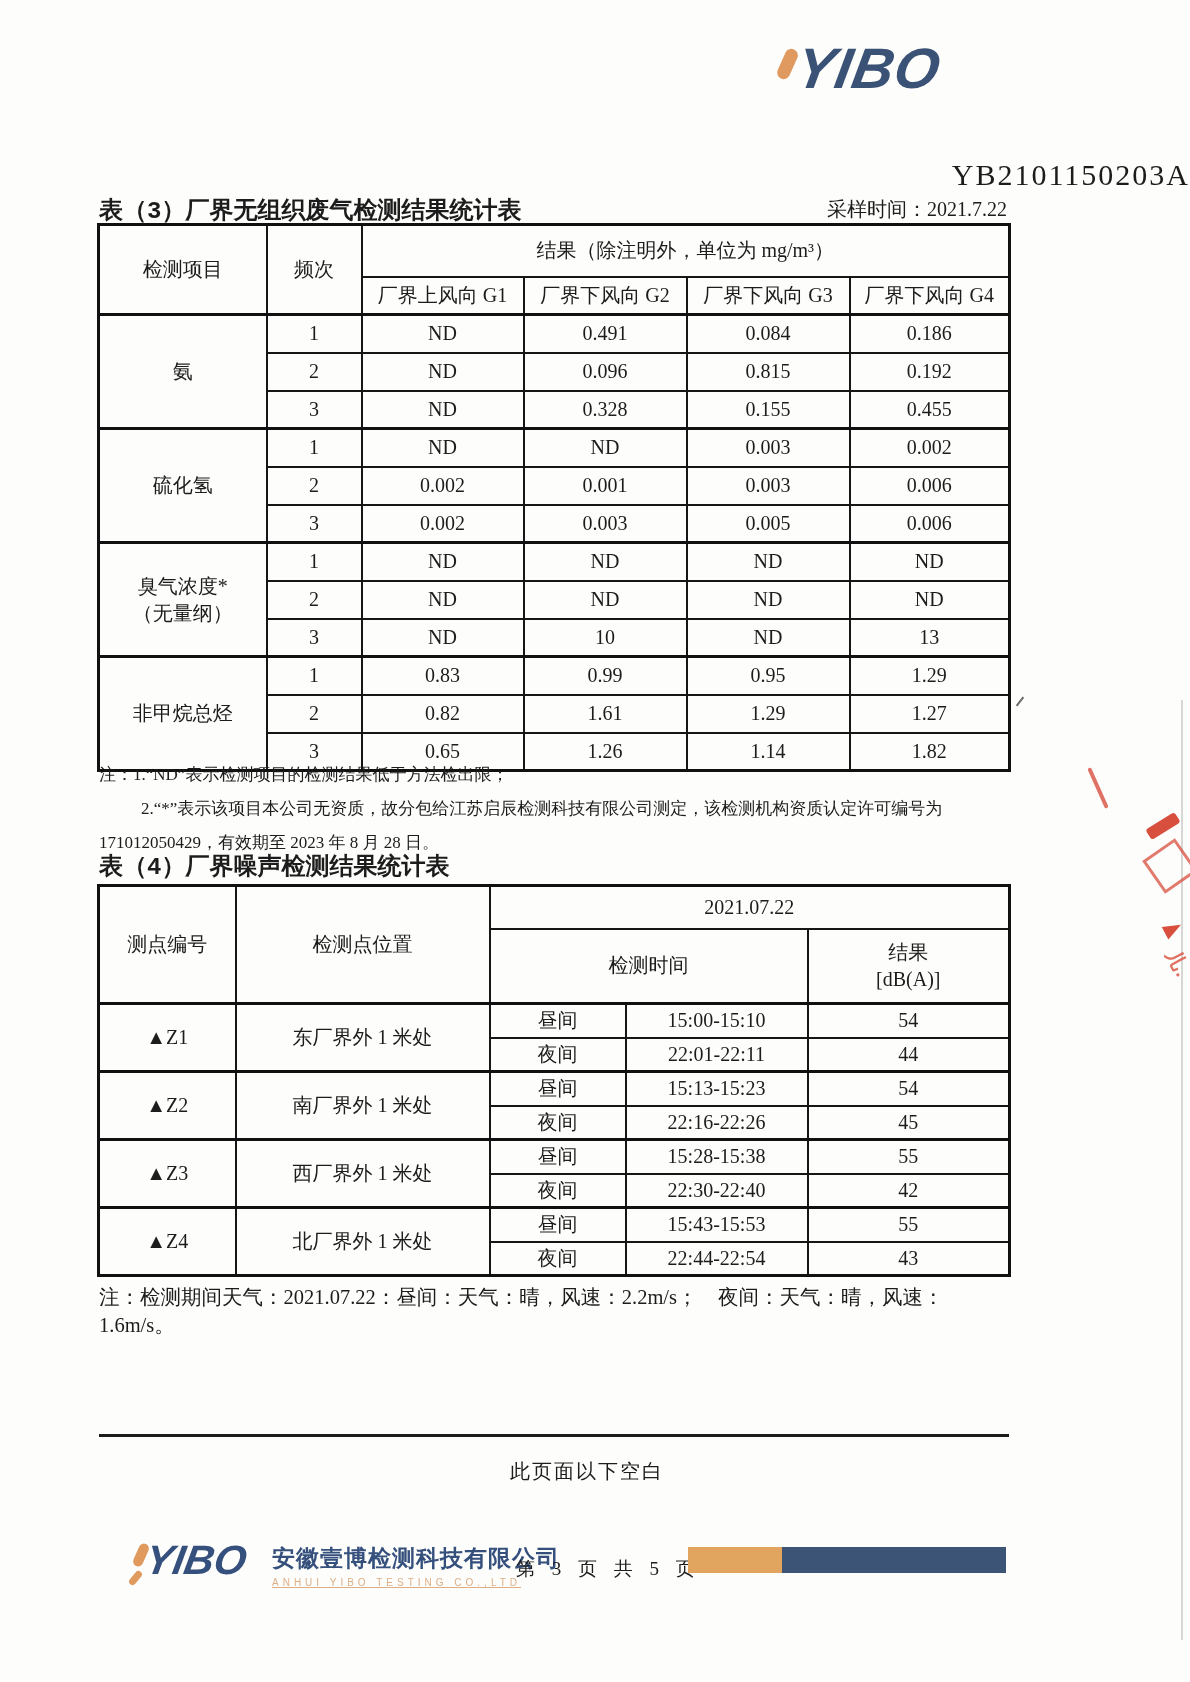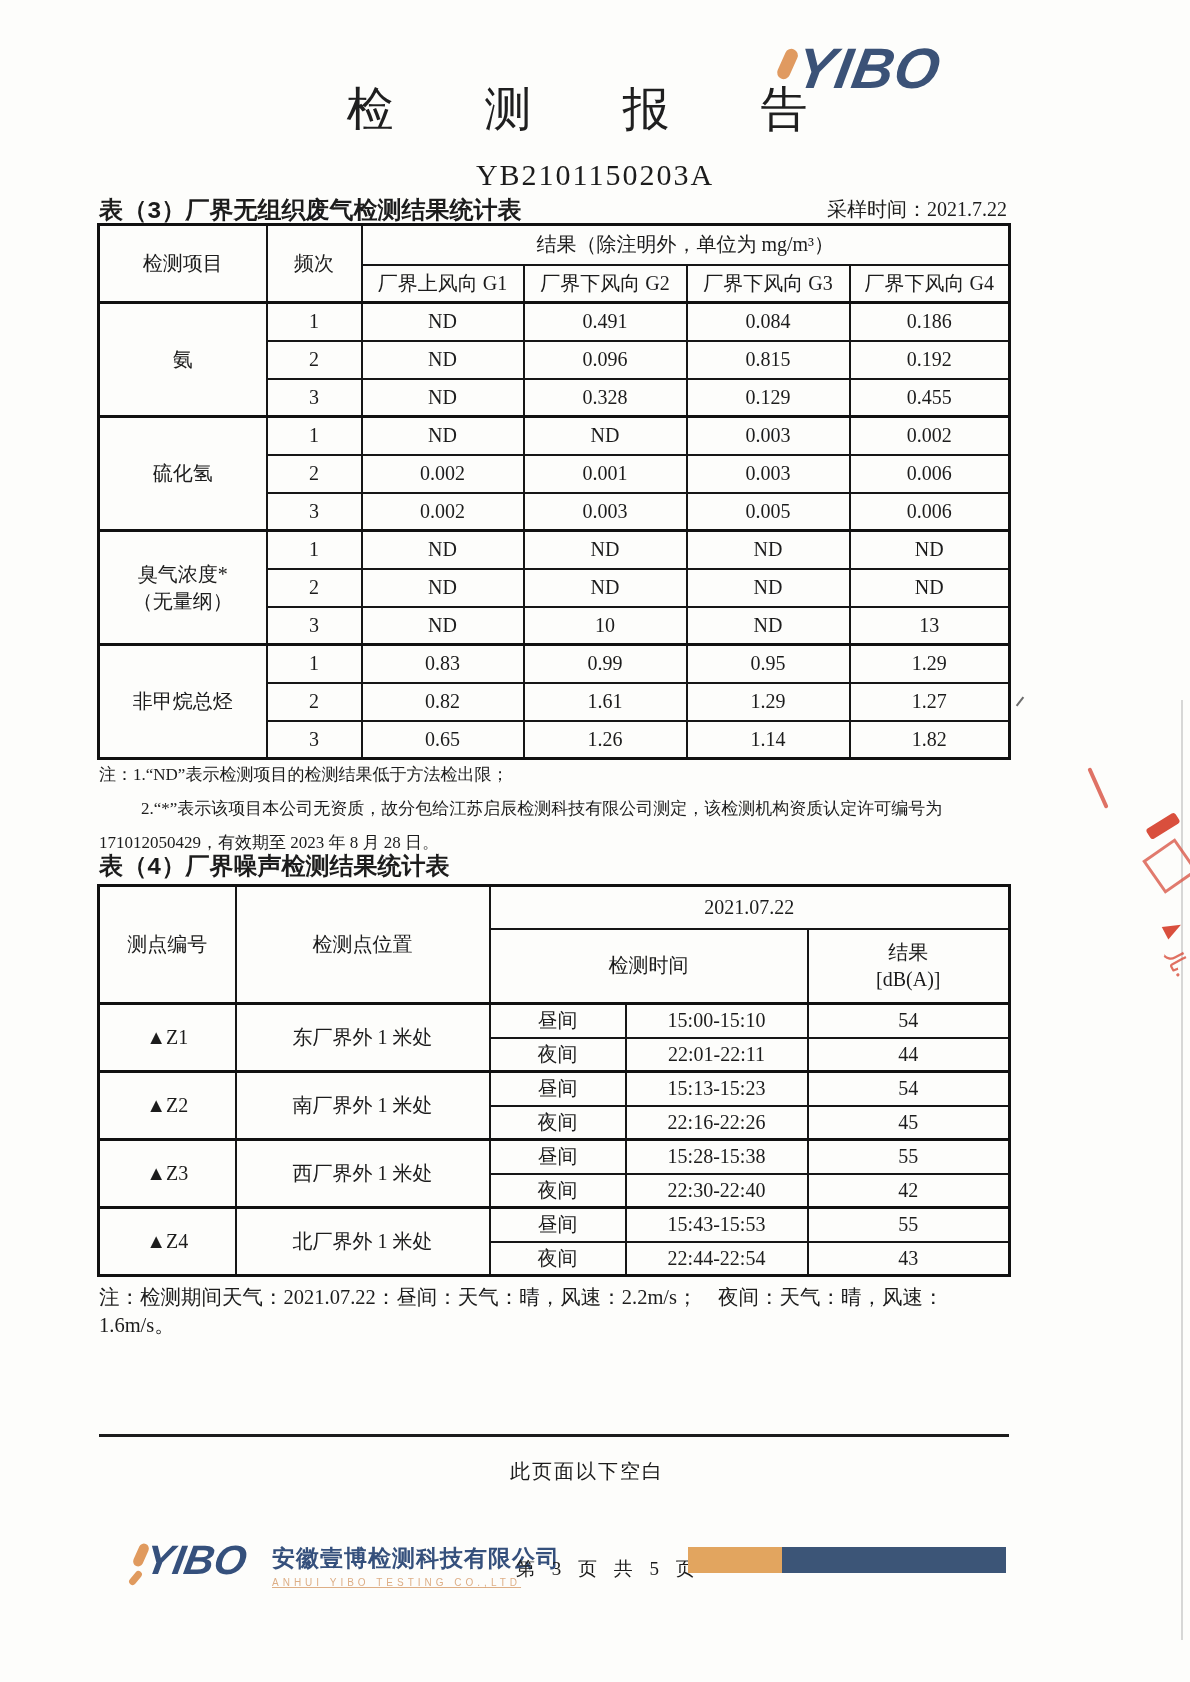--- a/index.html
+++ b/index.html
@@ -13,36 +13,36 @@
   .logo-top .word{
     display:inline-block; margin-left:14px; font-family:"Liberation Sans","DejaVu Sans",sans-serif;
     font-style:italic; font-weight:800; font-size:57px; line-height:1;
     letter-spacing:1px; color:#3b5277; transform:skewX(-10deg);
   }
   .logo-accent{position:absolute; left:-2px; top:8px; width:13px; height:32px;
     background:#e09a60; border-radius:7px; transform:rotate(24deg);}
   
   .title{position:absolute; left:0; right:14px; top:78px; margin:0; text-align:center;
     font-size:47px; font-weight:500; letter-spacing:22px; color:#1f1f1f;}
-  .report-no{position:absolute; left:0; right:0; top:158px; text-align:center;
+  .report-no{position:absolute; left:0; right:0; top:158px; text-align:right;
     font-size:30px; letter-spacing:2px;}
   .caption{font-weight:bold; font-size:24px;font-family:Liberation Mono, monospace;}
   .t3-caption{position:absolute; left:99px; top:194px;}
   .sampling-time{position:absolute; right:183px; top:196px; font-size:20px;}
   
   table{border-collapse:collapse; table-layout:fixed; position:absolute; left:97px;
     background:transparent;}
   #table3{top:223px; width:911px;}
   #table4{top:884px; width:911px;}
   th,td{border:2px solid #161616; text-align:center; vertical-align:middle;
     font-weight:normal; font-size:20px; padding:0 4px; overflow:hidden;}
   table{border:3px solid #111;}
   tbody tr.group-start th, tbody tr.group-start td{border-top:3px solid #111;}
   thead tr:last-child th{border-bottom:3px solid #111;}
-  #table3 thead tr:nth-child(1){height:40px;}
+  #table3 thead tr:nth-child(1){height:52px;}
   #table3 thead tr:nth-child(2){height:38px;}
   #table3 tbody tr{height:38px;}
   #table4 thead tr:nth-child(1){height:43px;}
   #table4 thead tr:nth-child(2){height:75px;}
   #table4 tbody tr{height:34px;}
   .pre{white-space:pre-line; line-height:1.35;}
   
   .notes{position:absolute; left:99px; top:758px; width:918px; font-size:17px; line-height:34px;}
   .notes p{margin:0;}
   .notes p.indent{text-indent:42px;}
@@ -88,21 +88,20 @@
 </head>
 <body>
 
 <div class="page">
 
   <div class="logo-top">
     <span class="logo-accent"></span>
     <span class="word">YIBO</span>
   </div>
 
-  <h1 class="title">检　测　报　告</h1>
   <div class="report-no">YB2101150203A</div>
 
   <div class="caption t3-caption">表（3）厂界无组织废气检测结果统计表</div>
   <div class="sampling-time">采样时间：2021.7.22</div>
 
   <table id="table3">
     <colgroup>
       <col style="width:168px">
         <col style="width:95px">
         <col style="width:162px">
@@ -136,21 +135,21 @@
           <td>2</td>
           <td>ND</td>
           <td>0.096</td>
           <td>0.815</td>
           <td>0.192</td>
         </tr>
         <tr>
           <td>3</td>
           <td>ND</td>
           <td>0.328</td>
-          <td>0.129</td>
+          <td>0.155</td>
           <td>0.455</td>
         </tr>
         <tr class="group-start">
           <td rowspan="3" class="pre">硫化氢</td>
           <td>1</td>
           <td>ND</td>
           <td>ND</td>
           <td>0.003</td>
           <td>0.002</td>
         </tr>

